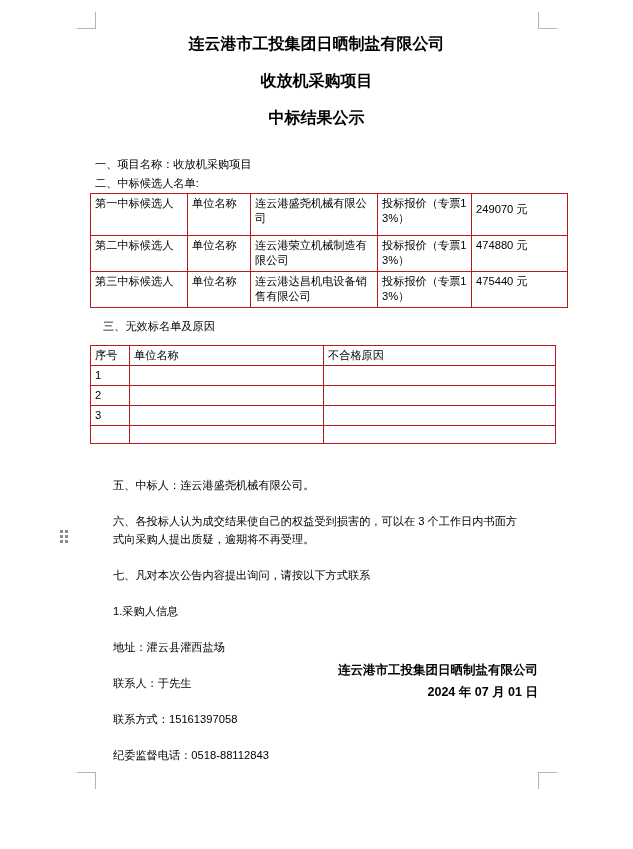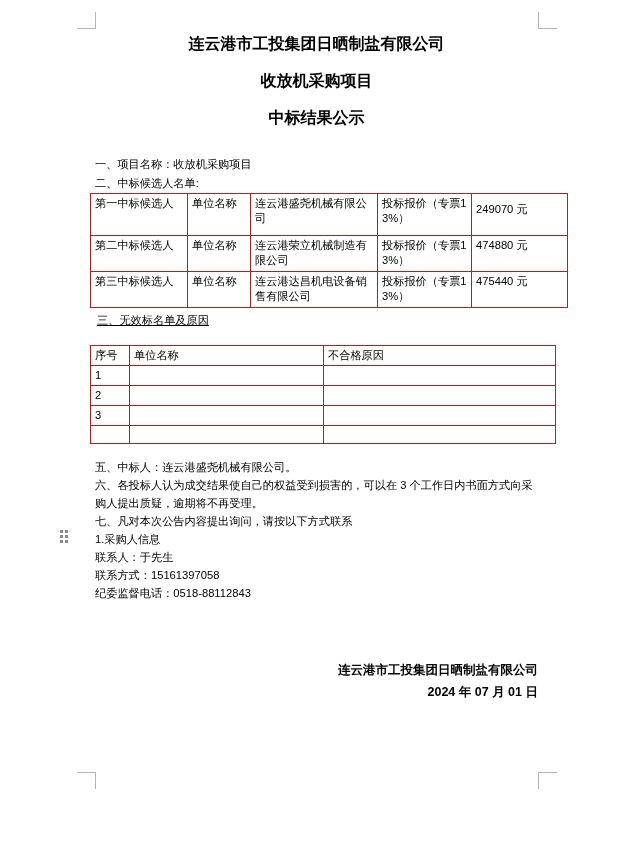--- a/index.html
+++ b/index.html
@@ -50,35 +50,35 @@
   .candidates-table td { height: 31px; }
   .candidates-table .col-rank  { width: 88px; }
   .candidates-table .col-label { width: 54px; }
   .candidates-table .col-comp  { width: 118px; }
   .candidates-table .col-plbl  { width: 85px; }
   .candidates-table .col-price { width: 87px; }
   .candidates-table td.price-cell { padding-top: 8px; }
 
   .section-3 {
     position: absolute; left: 95px; top: 310px; width: 443px;
-    font-size: 11.2px; line-height: 16px; margin: 2px; text-decoration: underline;
+    font-size: 11.2px; line-height: 16px; margin: 8px;
   }
 
   .invalid-table { position: absolute; left: 90px; top: 345px; width: 458px; }
   .invalid-table th { height: 14px; }
   .invalid-table td { height: 13px; }
   .invalid-table .col-no     { width: 30px; }
   .invalid-table .col-unit   { width: 185px; }
   .invalid-table .col-reason { width: 223px; margin-left: 12px; }
 
   .body-paragraphs {
     position: absolute; left: 95px; top: 458px; width: 444px;
     font-size: 11.2px; line-height: 18px;
   }
-  .body-paragraphs p { margin: 0; }
+  .body-paragraphs p { margin: 18px; }
 
   .anchor-dots {
     position: absolute; left: 60px; top: 530px;
     display: grid; grid-template-columns: repeat(2, 3px); grid-gap: 2px;
   }
   .anchor-dots span { width: 3px; height: 3px; background: #8a8a8a; display: block; }
 
   .footer-block {
     position: absolute; left: 95px; top: 659px; width: 443px;
     text-align: right; font-weight: bold; font-size: 12.5px; line-height: 22px;
@@ -169,20 +169,21 @@
     <span></span>
     <span></span>
     <span></span>
 </div>
 
 <div class="body-paragraphs">
   <p>五、中标人：连云港盛尧机械有限公司。</p>
   <p>六、各投标人认为成交结果使自己的权益受到损害的，可以在 3 个工作日内书面方式向采购人提出质疑，逾期将不再受理。</p>
   <p>七、凡对本次公告内容提出询问，请按以下方式联系</p>
   <p>1.采购人信息</p>
+  <p>地址：灌云县灌西盐场</p>
   <p>联系人：于先生</p>
   <p>联系方式：15161397058</p>
   <p>纪委监督电话：0518-88112843</p>
 </div>
 
 <div class="footer-block">
   <div>连云港市工投集团日晒制盐有限公司</div>
   <div>2024 年 07 月 01 日</div>
 </div>
 

